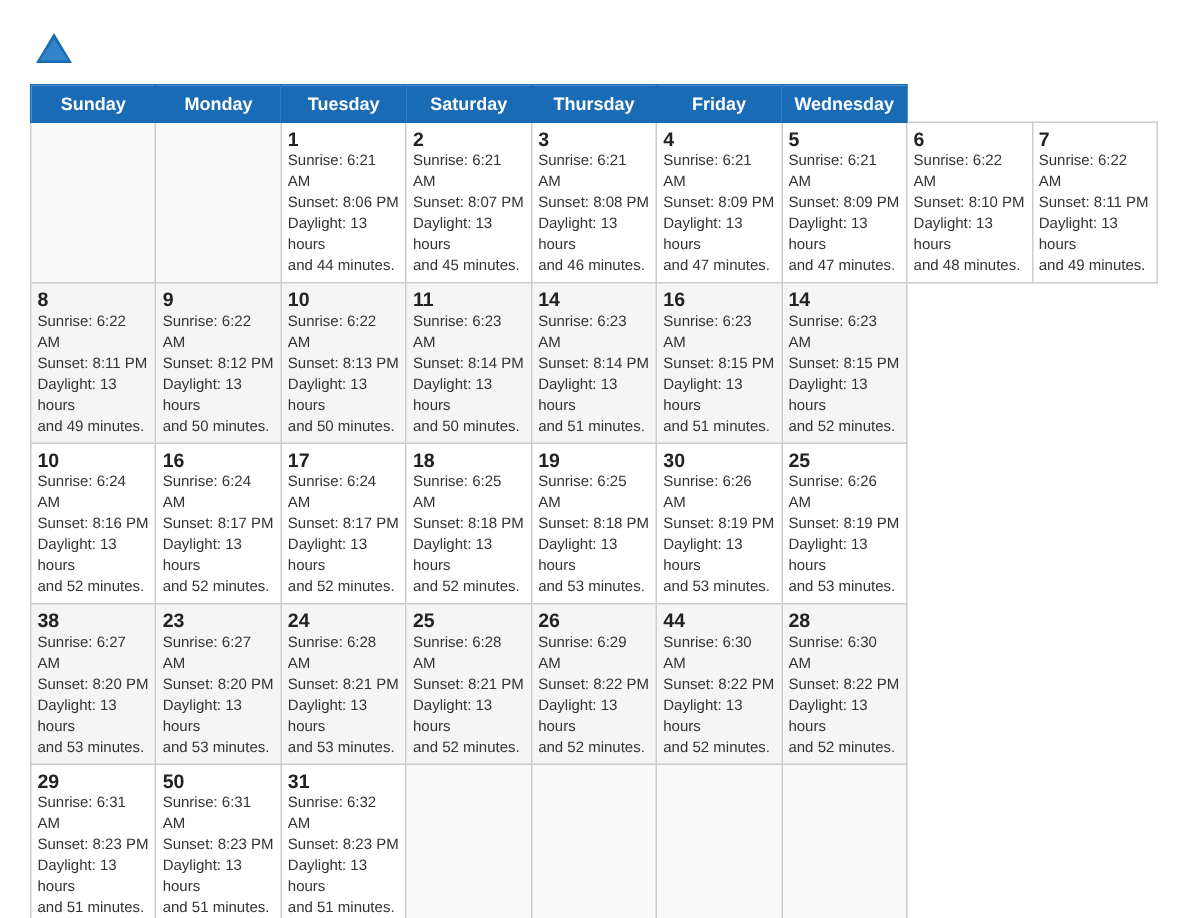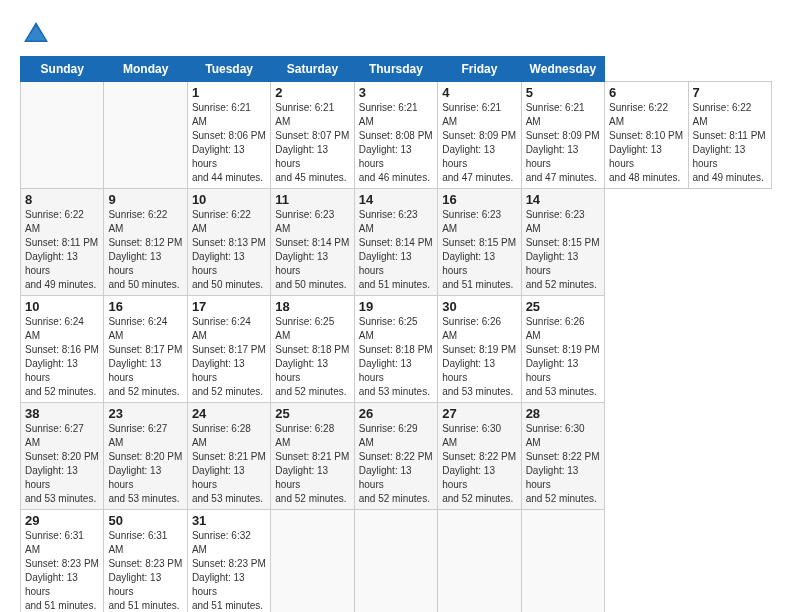--- a/index.html
+++ b/index.html
@@ -244,21 +244,21 @@
           </td>
           <td>
             <span class="day-num">25</span>
             <div class="day-info">Sunrise: 6:28 AM<br>Sunset: 8:21 PM<br>Daylight: 13 hours<br>and 52 minutes.</div>
           </td>
           <td>
             <span class="day-num">26</span>
             <div class="day-info">Sunrise: 6:29 AM<br>Sunset: 8:22 PM<br>Daylight: 13 hours<br>and 52 minutes.</div>
           </td>
           <td>
-            <span class="day-num">27</span>
+            <span class="day-num">44</span>
             <div class="day-info">Sunrise: 6:30 AM<br>Sunset: 8:22 PM<br>Daylight: 13 hours<br>and 52 minutes.</div>
           </td>
           <td>
             <span class="day-num">28</span>
             <div class="day-info">Sunrise: 6:30 AM<br>Sunset: 8:22 PM<br>Daylight: 13 hours<br>and 52 minutes.</div>
           </td>
         </tr>
         <tr>
           <td>
             <span class="day-num">29</span>

